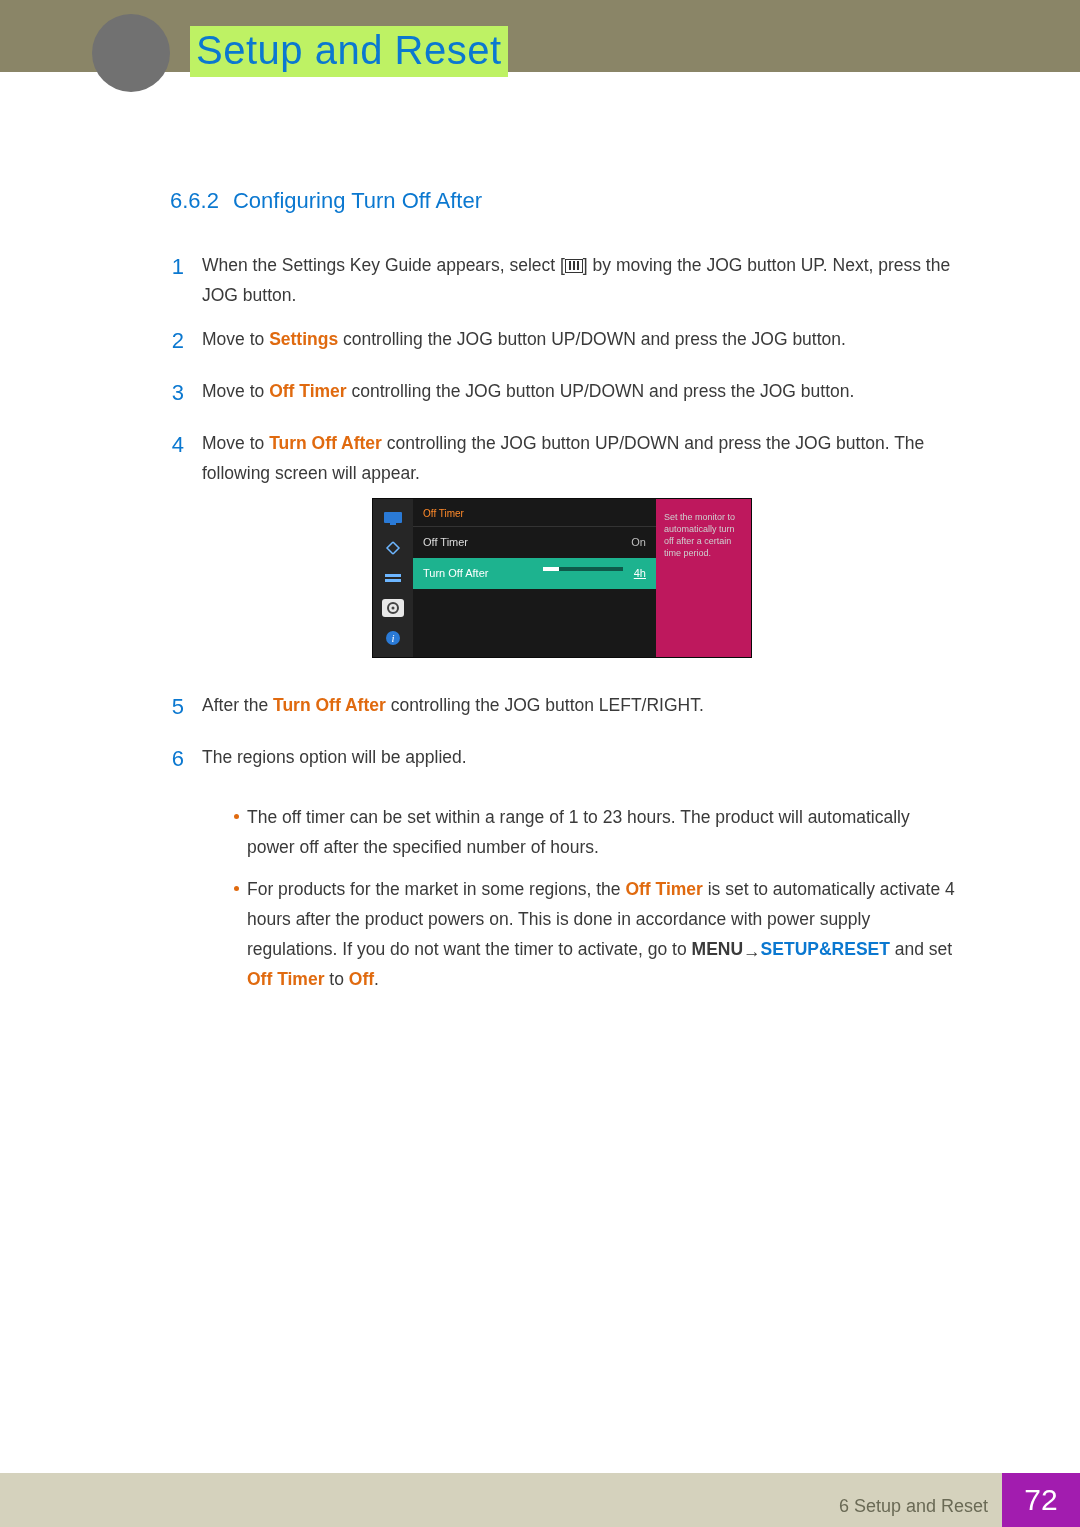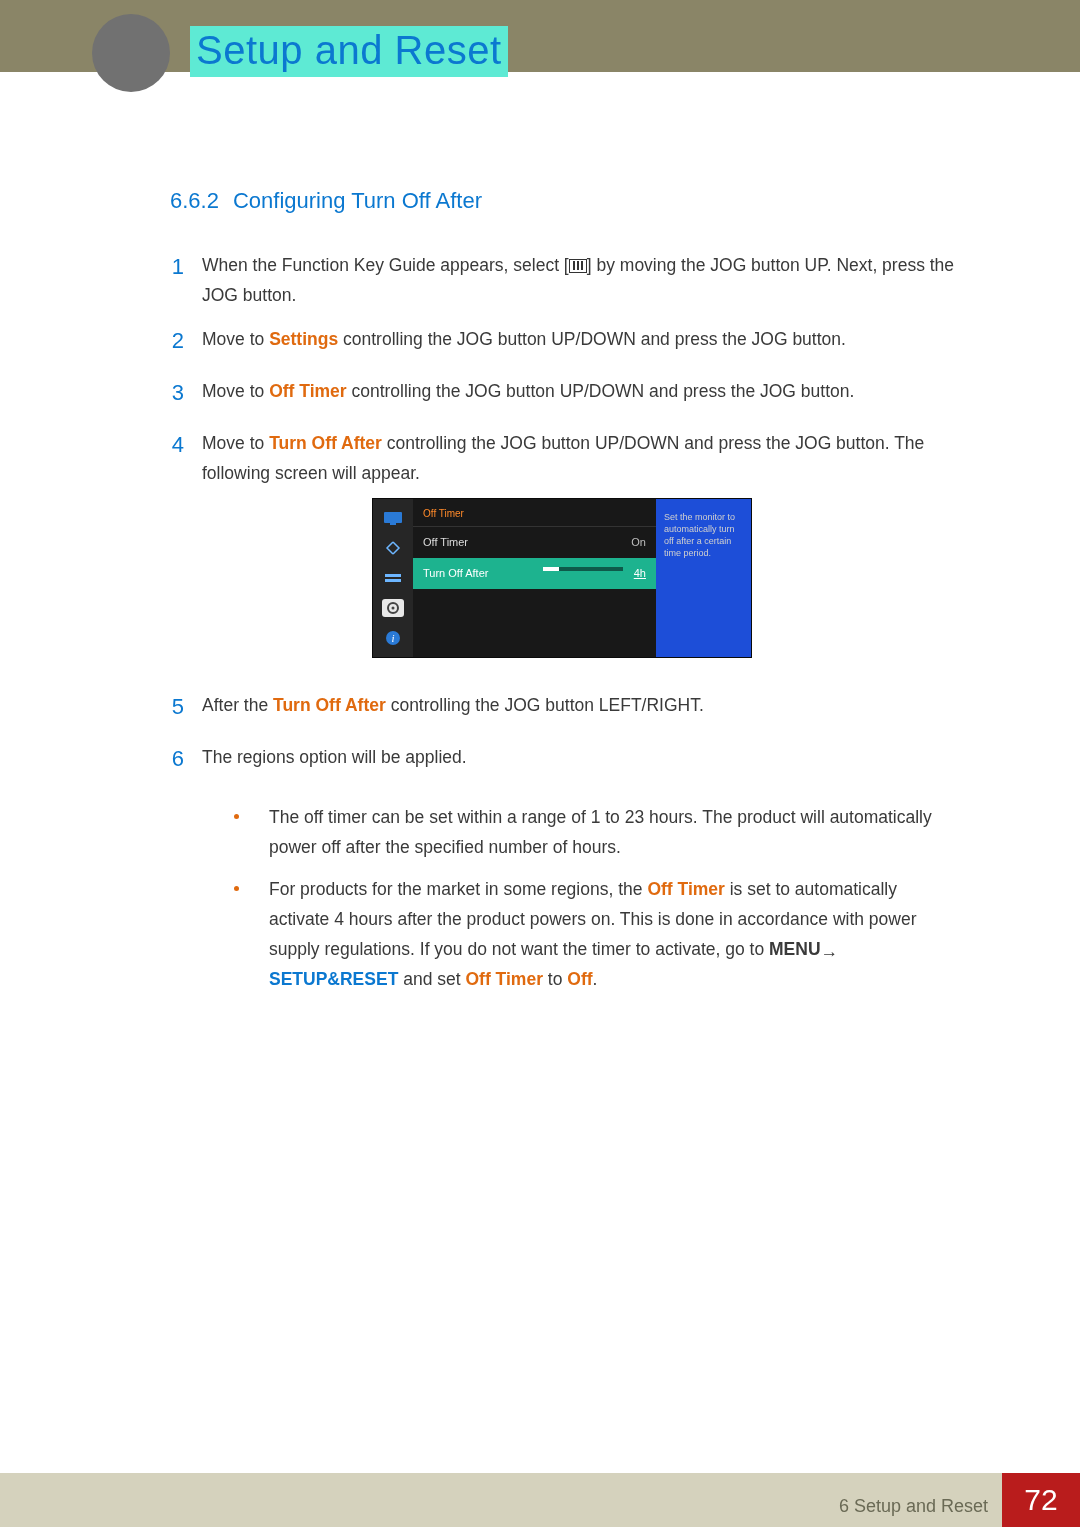--- a/index.html
+++ b/index.html
@@ -8,21 +8,21 @@
 
   
   .header-bar { position: absolute; left: 0; top: 0; right: 0; height: 72px; background: #8a8567; }
   .header-badge-circle {
     position: absolute; left: 92px; top: 14px; width: 78px; height: 78px;
     background: #717171; border-radius: 50%;
   }
   .header-title {
     position: absolute; left: 190px; top: 26px;
     font-size: 40px; font-weight: 400; color: #0b78d0; letter-spacing: 0.5px;
-    background: #5eead4; padding: 2px 6px 4px 6px;
+    background: #bef264; padding: 2px 6px 4px 6px;
   }
   .header-title-cover { position:absolute; left:0; top:72px; right:0; height:60px; background:#fff; }
 
   
   .content { position: absolute; left: 170px; top: 188px; width: 790px; }
 
   .section-heading { color: #0b78d0; font-size: 22px; margin-bottom: 36px; }
   .section-number { margin-right: 14px; }
 
   ol.steps { list-style: none; }
@@ -37,33 +37,33 @@
   
   .osd-wrap { margin: 10px 0 18px 170px; width: 380px; height: 160px; background: #181818; color:#dcdcdc; font-size:11px; position:relative; border:1px solid #0a0a0a; }
   .osd-sidebar { position:absolute; left:0; top:0; bottom:0; width:40px; background:#262626; display:flex; flex-direction:column; align-items:center; padding-top:10px; gap:12px; }
   .osd-icon { width:22px; height:18px; display:flex; align-items:center; justify-content:center; }
   .osd-main { position:absolute; left:40px; right:95px; top:0; bottom:0; }
   .osd-crumb { color:#ff8a2a; font-size:10px; padding:6px 10px 4px; border-bottom:1px solid #333; }
   .osd-row { display:flex; justify-content:space-between; padding:6px 10px; font-size:11px; }
   .osd-row-active { background:#1db38f; color:#fff; position:relative; }
   .osd-slider { position:absolute; left:130px; top:9px; width:80px; height:4px; background:#0e5a4a; }
   .osd-slider-fill { width:20%; height:100%; background:#ffffff; }
-  .osd-desc { position:absolute; right:0; top:0; bottom:0; width:95px; background:#1d4ed8; padding:12px 8px; font-size:9px; color:#cfcfcf; line-height:1.35; }
+  .osd-desc { position:absolute; right:0; top:0; bottom:0; width:95px; background:#be185d; padding:12px 8px; font-size:9px; color:#cfcfcf; line-height:1.35; }
   .osd-row-val { color:#bfbfbf; }
   .osd-row-active .osd-row-val { color:#fff;text-decoration:underline; }
 
   
   ul.notes { list-style: none; margin: 22px 0 0 64px; }
-  ul.notes > li { display:flex; gap:30px; font-size:17.5px; line-height:1.72; margin-bottom:12px; }
+  ul.notes > li { display:flex; gap:8px; font-size:17.5px; line-height:1.72; margin-bottom:12px; }
   .bullet-dot { width:5px; height:5px; background:#e06a0f; border-radius:50%; margin-top:12px; flex:0 0 auto; }
   .note-txt { flex:1; }
 
   
   .footer-strip { position:absolute; left:0; right:0; bottom:0; height:54px; background:#d5d2bd; }
-  .footer-page-box { position:absolute; right:0; bottom:0; width:78px; height:54px; background:#b91c1c; color:#fff; display:flex; align-items:center; justify-content:center; font-size:30px; }
+  .footer-page-box { position:absolute; right:0; bottom:0; width:78px; height:54px; background:#a21caf; color:#fff; display:flex; align-items:center; justify-content:center; font-size:30px; }
   .footer-chapter { position:absolute; right:92px; bottom:0; height:41px; display:flex; align-items:center; color:#6a6a55; font-size:18px; }
 
   
   .menu-glyph { display:inline-block; border:1.5px solid #333; padding:0 2px; font-size:12px; line-height:1; position:relative; top:-1px; }
   .menu-glyph span{display:inline-block;width:2px;height:9px;background:#333;margin:0 1px;}
 </style>
 </head>
 <body>
 
 <div class="page">
@@ -76,21 +76,21 @@
   <div class="content">
 
     <div class="section-heading">
       <span class="section-number">6.6.2</span><span>Configuring Turn Off After</span>
     </div>
 
     <ol class="steps">
       <li>
         <div class="step-num">1</div>
         <div class="step-txt">
-          <span>When the Function Key Guide appears, select [</span><span class="menu-glyph"><span></span><span></span><span></span></span><span>] by moving the JOG button UP. Next, press the JOG button.</span>
+          <span>When the Settings Key Guide appears, select [</span><span class="menu-glyph"><span></span><span></span><span></span></span><span>] by moving the JOG button UP. Next, press the JOG button.</span>
         </div>
       </li>
       <li>
         <div class="step-num">2</div>
         <div class="step-txt">
           <span>Move to </span><span class="orange">Settings</span><span> controlling the JOG button UP/DOWN and press the JOG button.</span>
         </div>
       </li>
       <li>
         <div class="step-num">3</div>

